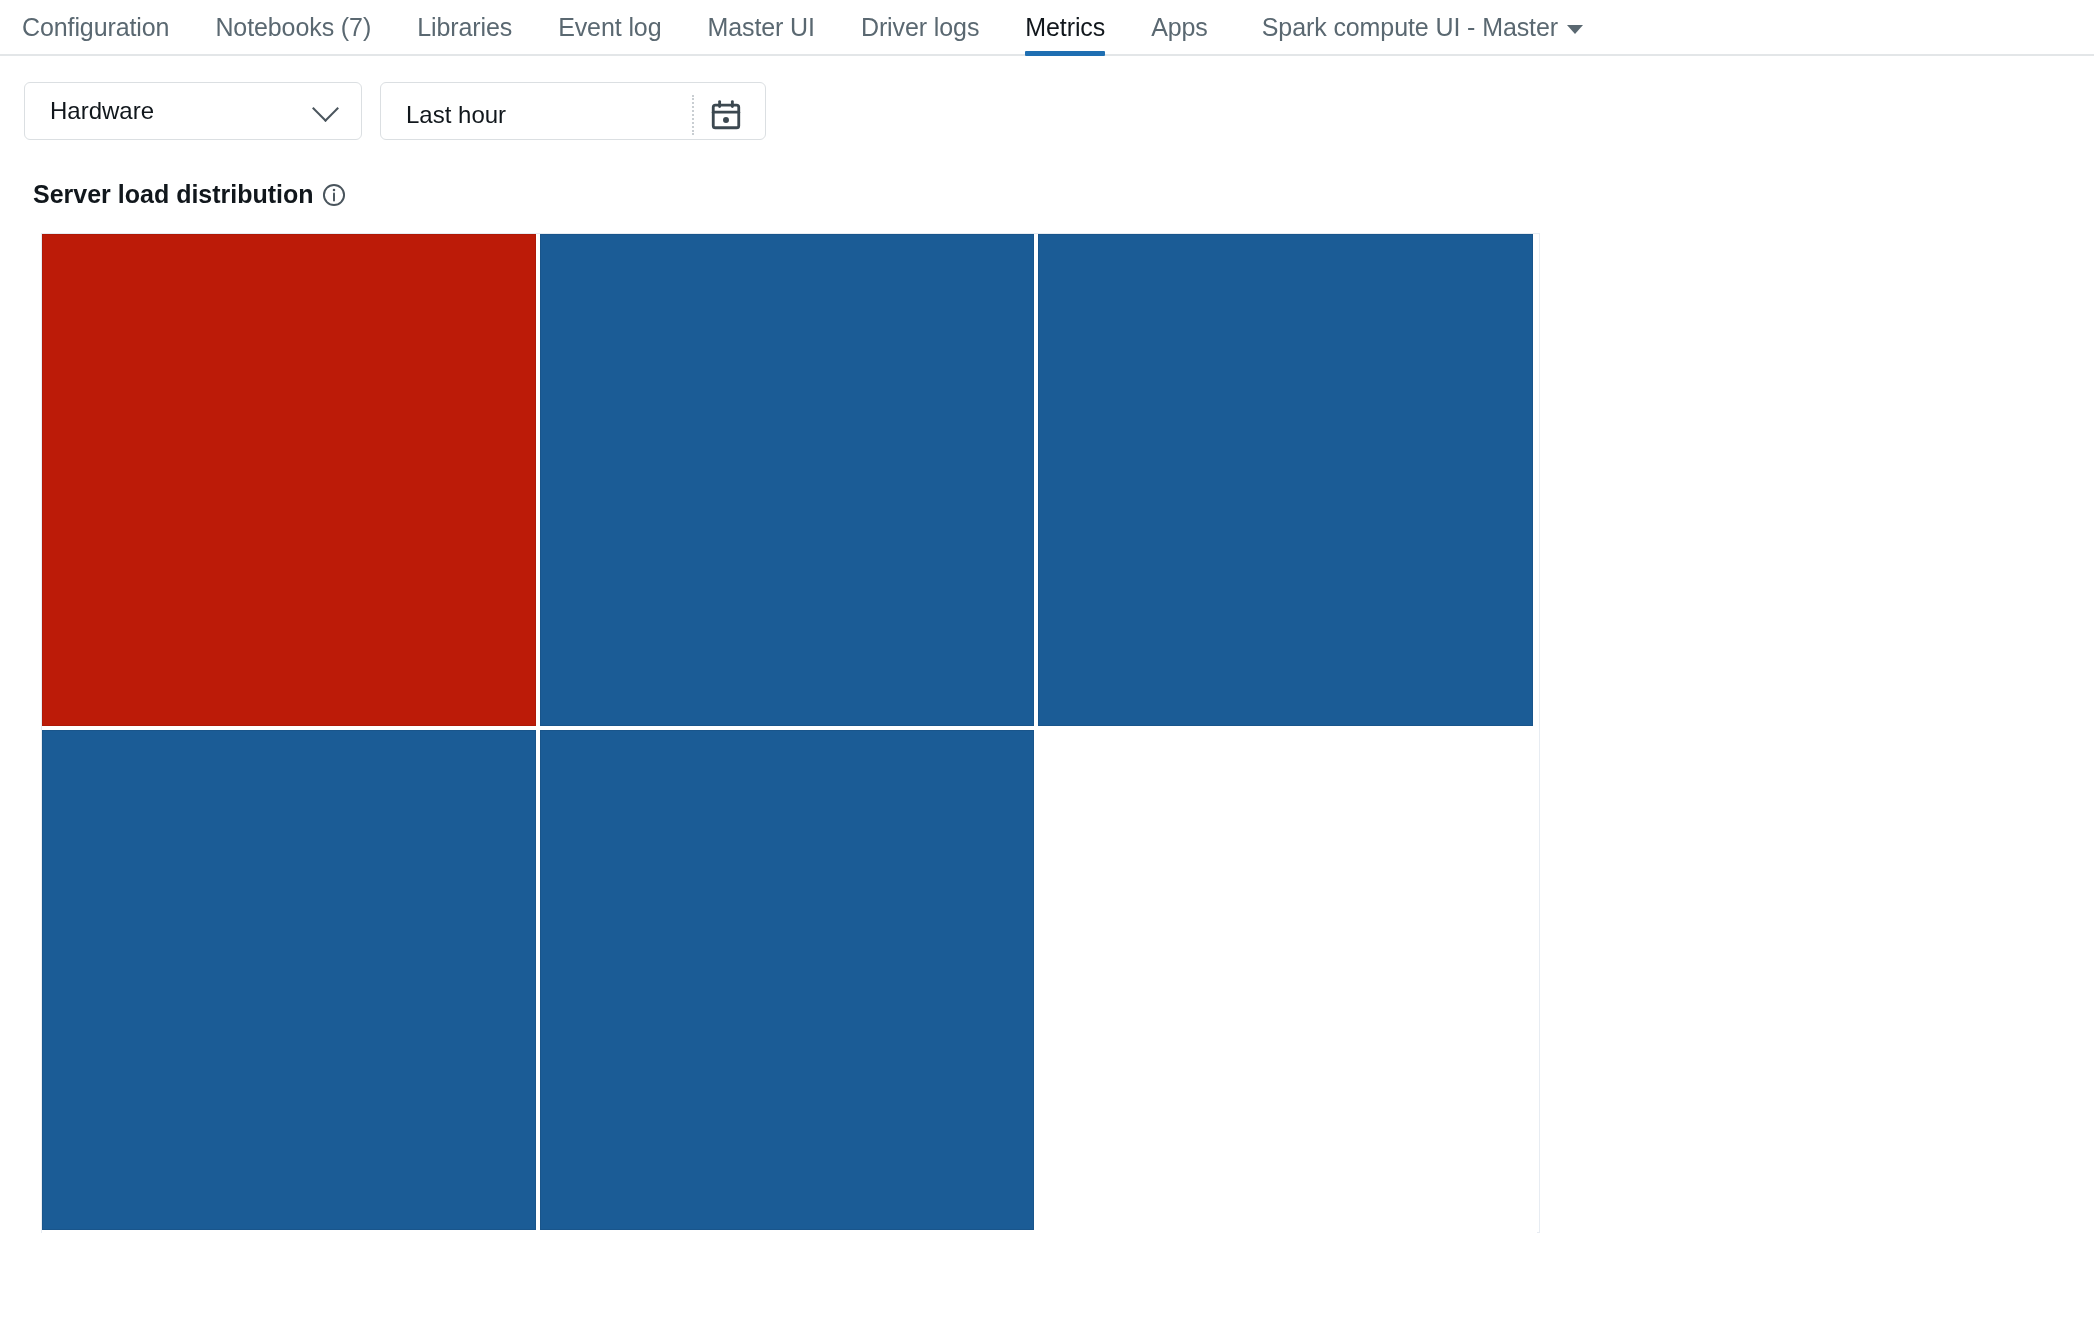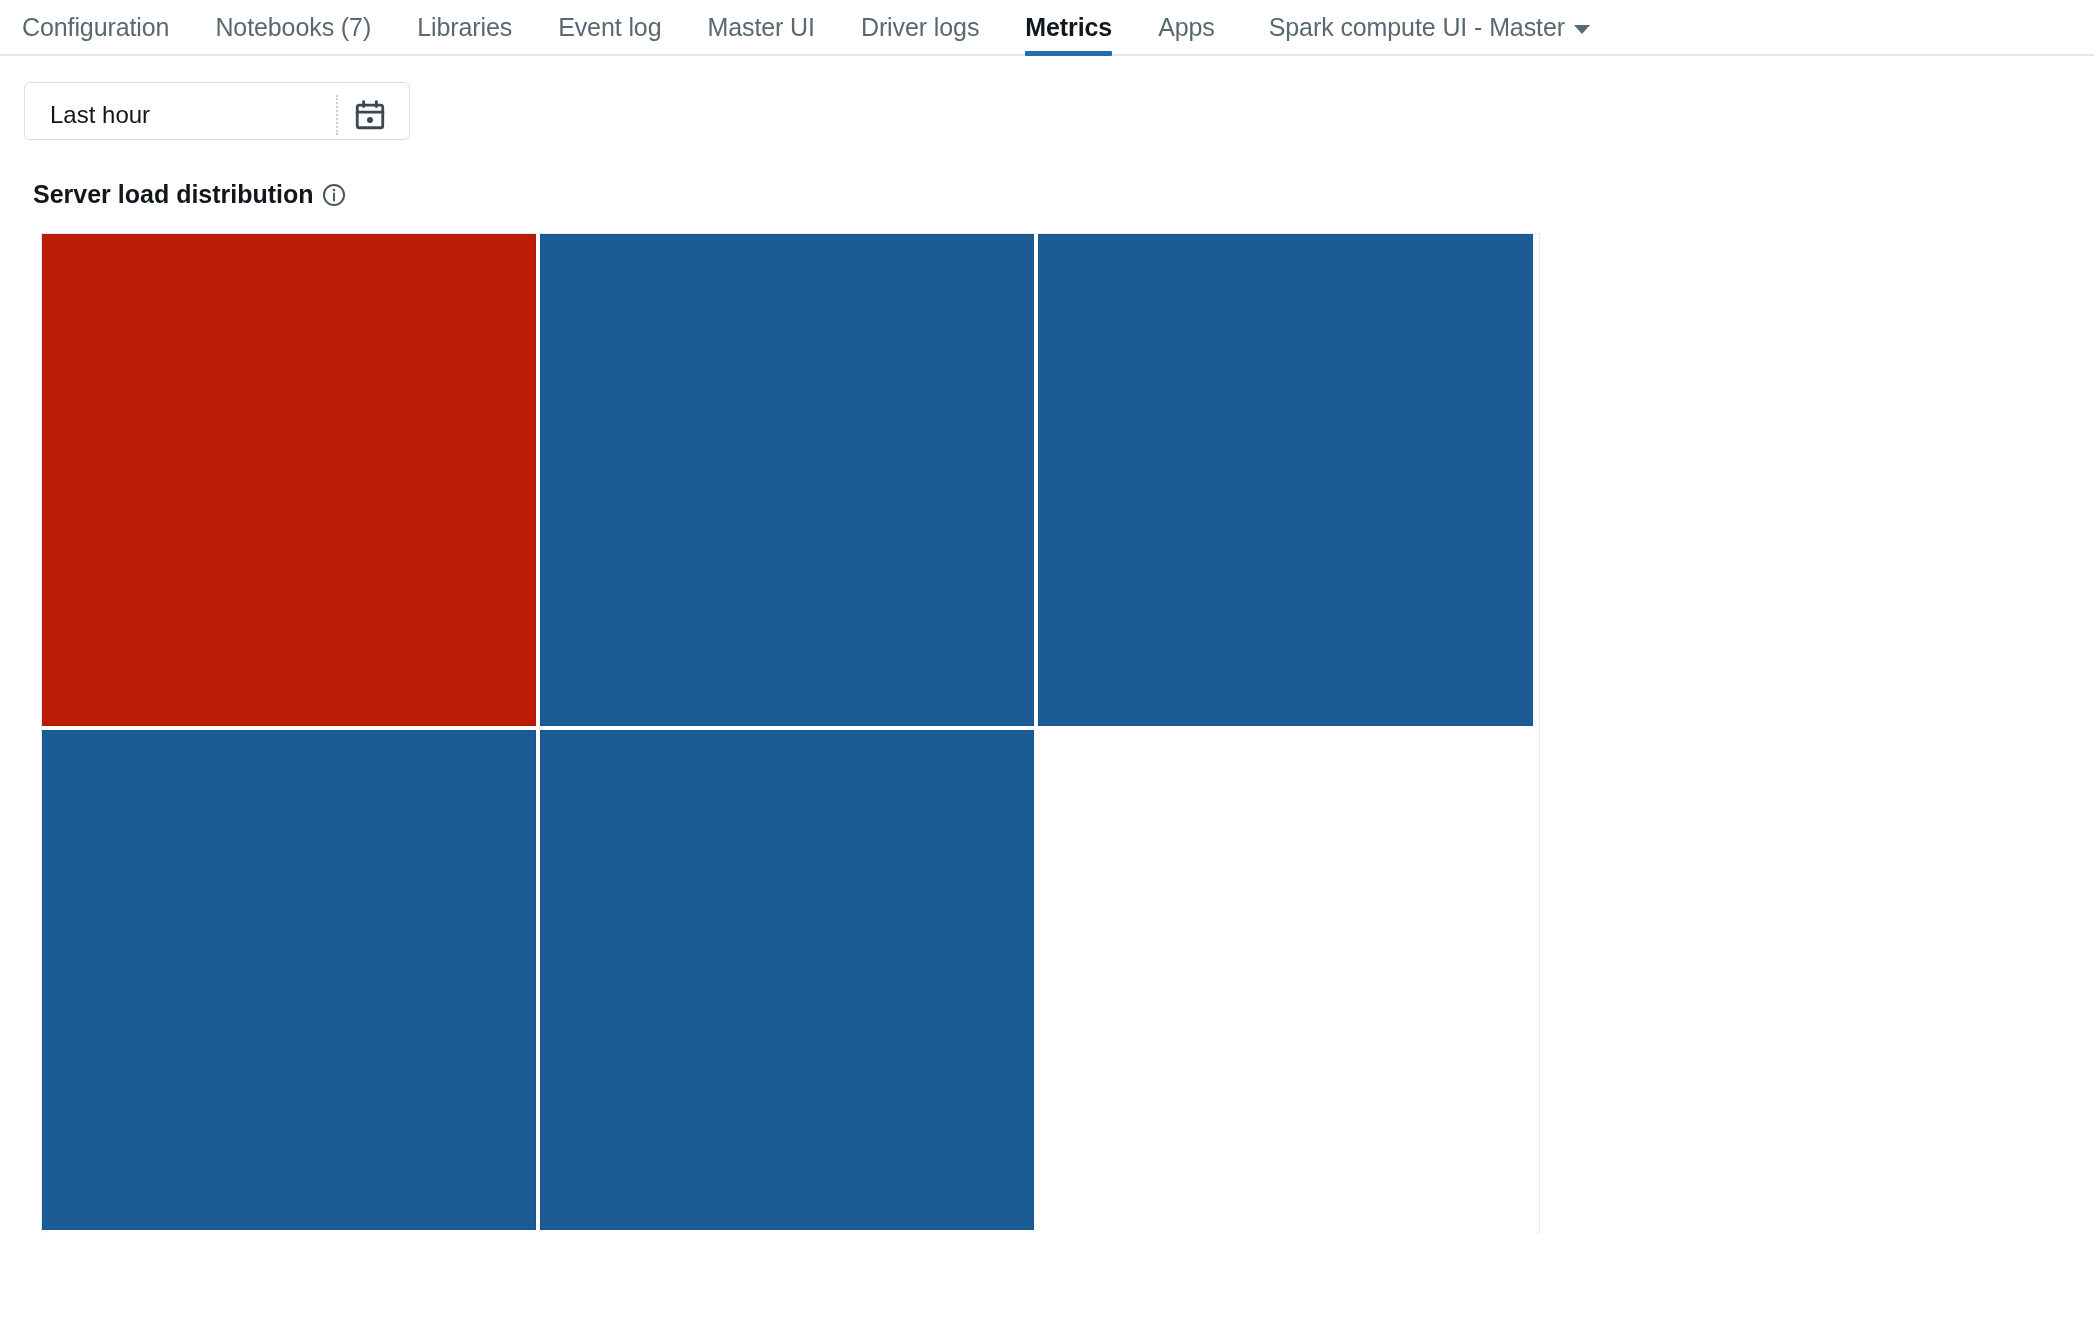--- a/index.html
+++ b/index.html
@@ -31,21 +31,21 @@
     line-height: 1;
     color: #5a6871;
     padding: 0 0 14px 0;
     margin-right: 46px;
     white-space: nowrap;
     cursor: pointer;
     letter-spacing: -0.1px;
   }
   .tab.active {
     color: #11171c;
-    font-weight: 700;
+    font-weight: 400;
   }
   .tab.active::after {
     content: "";
     position: absolute;
     left: 0;
     right: 0;
     bottom: -2px;
     height: 5px;
     background: #1f6fb2;
     border-radius: 1px;
@@ -177,20 +177,24 @@
   <div class="tab active">Metrics</div>
   <div class="tab">Apps</div>
   <div class="tab tab-dd">
     <span>Spark compute UI - Master</span>
     <span class="caret-down"></span>
   </div>
 </div>
 
 <div class="filters">
 
+  <div class="control select-hardware">
+    <span>Hardware</span>
+    <span class="chevron"></span>
+  </div>
 
   <div class="control daterange">
     <span class="value">Last hour</span>
     <span class="dr-sep"></span>
     <span class="cal-icon">
       <svg viewBox="0 0 24 24" width="34" height="34" fill="none" stroke="#3c4850" stroke-width="2" stroke-linecap="round">
         <rect x="3" y="5" width="18" height="16" rx="1.5"></rect>
         <line x1="3" y1="10" x2="21" y2="10"></line>
         <line x1="7.5" y1="2.5" x2="7.5" y2="6"></line>
         <line x1="16.5" y1="2.5" x2="16.5" y2="6"></line>

